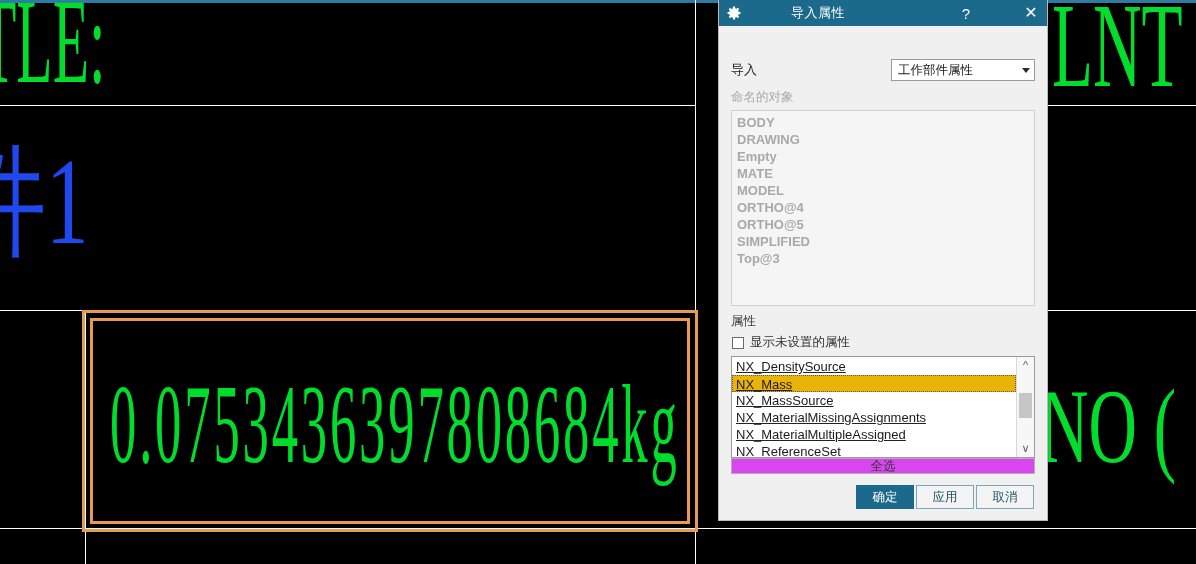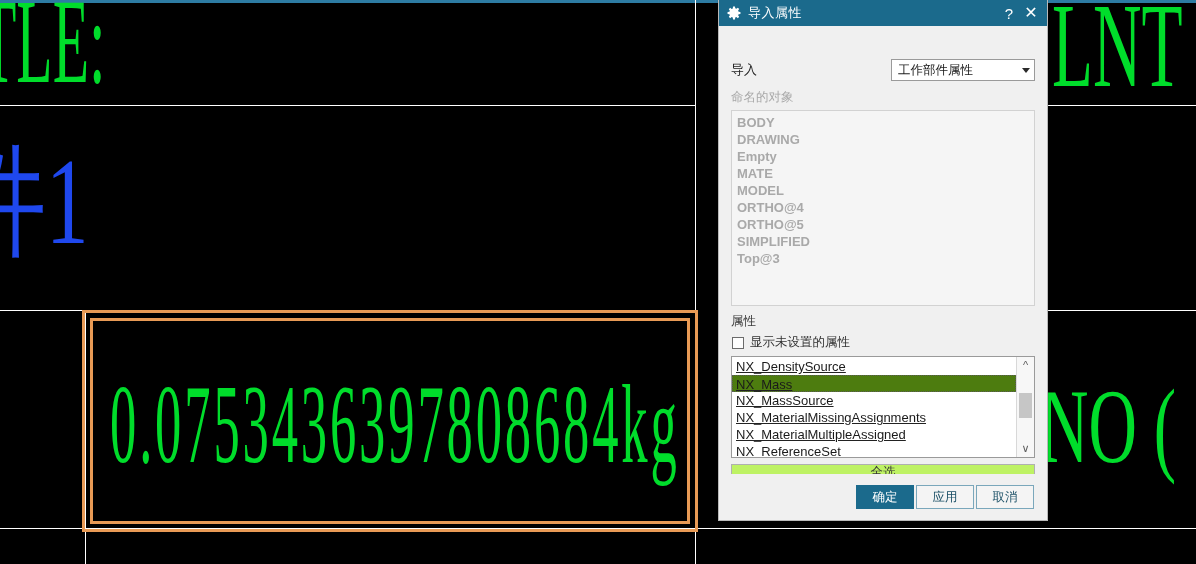--- a/index.html
+++ b/index.html
@@ -83,20 +83,21 @@
     color: #222;
   }
   .titlebar {
     height: 26px;
     background: #1b6a8c;
     color: #ffffff;
     display: flex;
     align-items: center;
     padding: 0 6px 0 8px;
     box-sizing: border-box;
+    gap: 43px;
   }
   .titlebar .gear {
     width: 14px;
     height: 14px;
     margin-right: 7px;
     flex: 0 0 auto;
     display: block;
   }
   .title-text {
     font-size: 13px;
@@ -205,21 +206,21 @@
   .attrlist .ai {
     font-size: 13px;
     line-height: 17px;
     height: 17px;
     padding-left: 4px;
     color: #1a1a1a;
     white-space: nowrap;
     box-sizing: border-box;
   }
   .attrlist .ai.selected {
-    background: #4d7c0f;
+    background: #eab308;
     border: 1px dotted #5a5a5a;
     padding-left: 3px;
   }
   .vscroll {
     width: 17px;
     flex: 0 0 auto;
     background: #f7f7f7;
     border-left: 1px solid #d8d8d8;
     position: relative;
   }
@@ -236,24 +237,23 @@
   .vscroll .sb-thumb {
     position: absolute;
     left: 2px;
     top: 36px;
     width: 13px;
     height: 25px;
     background: #c6c6c6;
   }
 
   .selectall {
-    margin-top: 6px;
     height: 16px;
     border: 1px solid #b0b0b0;
-    background: #bef264;
+    background: #d946ef;
     display: flex;
     align-items: center;
     justify-content: center;
     font-size: 12.5px;
     color: #333;
     box-sizing: border-box;
   }
 
   .footer {
     position: absolute;

